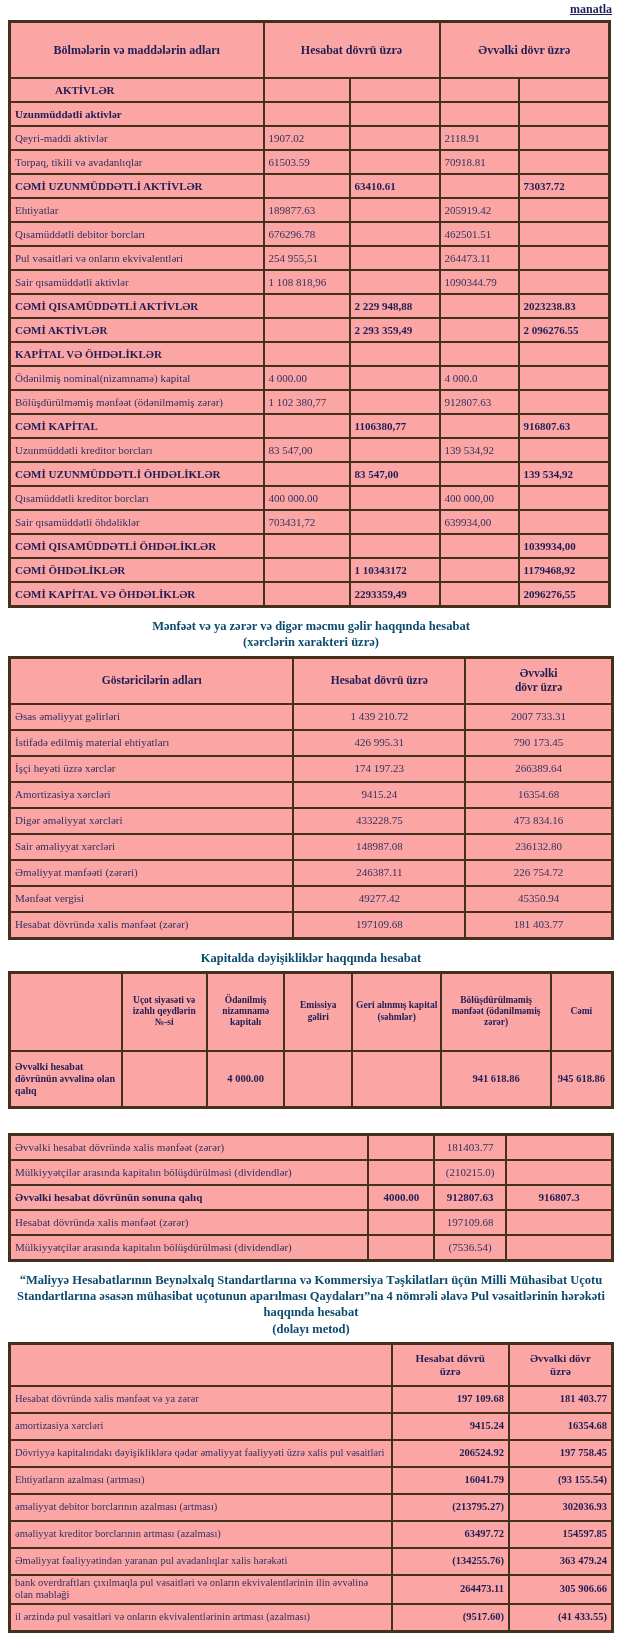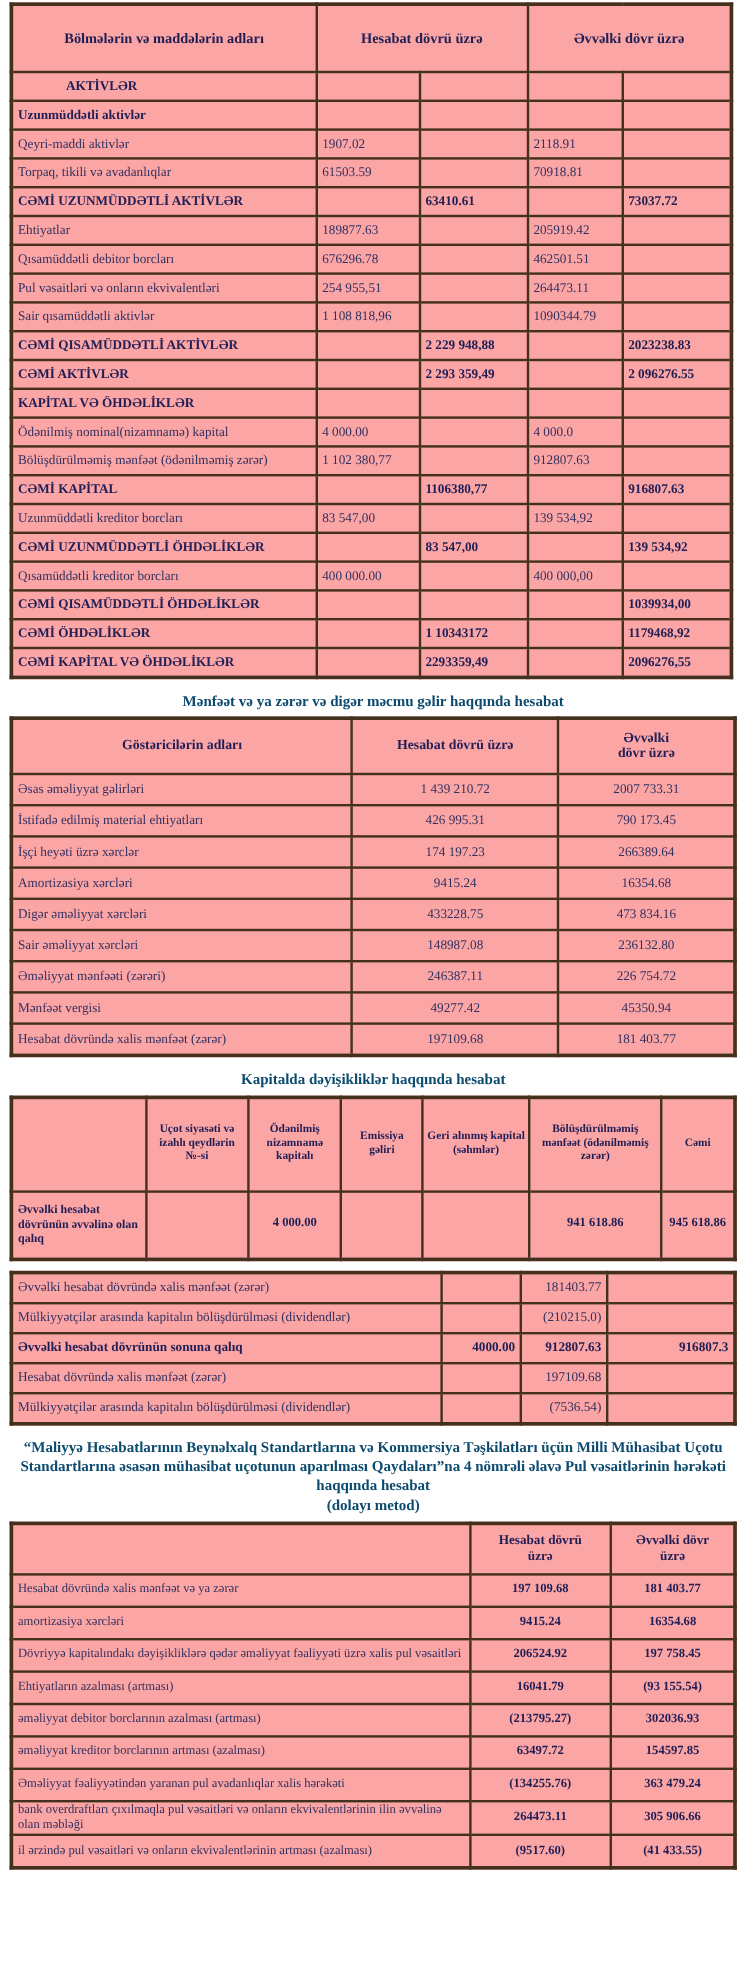--- a/index.html
+++ b/index.html
@@ -39,33 +39,34 @@
 
   #t2 thead th{height:42px;}
   #t2 tbody td{height:22px;}
   #t2 td+td{text-align:center;}
 
   #t3a thead th{height:72px;font-size:9.5px;line-height:1.2;padding:2px 3px;}
   #t3a tbody td{height:52px;font-size:10px;}
   #t3a td:first-child{line-height:1.2;}
   #t3a td+td{text-align:center;font-size:10.5px;}
 
-  #t3b{margin-top:8px;}
+  #t3b{margin-top:24px;}
   #t3b td{height:21px;}
-  #t3b td+td{text-align:right;}
+  #t3b td+td{text-align:center;}
 
   #t4 thead th{height:38px;font-size:11px;}
   #t4 td{height:23px;font-size:10.5px;}
-  #t4 td+td{text-align:center;font-weight:bold;color:#1f1e55;font-size:10.5px;}
+  #t4 td+td{text-align:right;font-weight:bold;color:#1f1e55;font-size:10.5px;}
 </style>
 </head>
 <body>
 
 <div class="page">
 
+  <div class="currency">manatla</div>
 
   <table id="t1">
     <colgroup>
       <col style="width:254px">
         <col style="width:86px">
         <col style="width:90px">
         <col style="width:79px">
         <col style="width:91px">
     </colgroup>
     <thead>
@@ -195,20 +196,27 @@
           <td></td>
           <td>139 534,92</td>
         </tr>
         <tr>
           <td>Qısamüddətli kreditor borcları</td>
           <td>400 000.00</td>
           <td></td>
           <td>400 000,00</td>
           <td></td>
         </tr>
+        <tr>
+          <td>Sair qısamüddətli öhdəliklər</td>
+          <td>703431,72</td>
+          <td></td>
+          <td>639934,00</td>
+          <td></td>
+        </tr>
         <tr class="total">
           <td>CƏMİ QISAMÜDDƏTLİ ÖHDƏLİKLƏR</td>
           <td></td>
           <td></td>
           <td></td>
           <td>1039934,00</td>
         </tr>
         <tr class="total">
           <td>CƏMİ ÖHDƏLİKLƏR</td>
           <td></td>
@@ -221,20 +229,21 @@
           <td></td>
           <td>2293359,49</td>
           <td></td>
           <td>2096276,55</td>
         </tr>
       </tbody>
   </table>
 
   <div class="title">
     <div>Mənfəət və ya zərər və digər məcmu gəlir haqqında hesabat</div>
+    <div>(xərclərin xarakteri üzrə)</div>
   </div>
 
   <table id="t2">
     <colgroup>
       <col style="width:288px">
         <col style="width:174px">
         <col style="width:149px">
     </colgroup>
     <thead>
       <tr>

